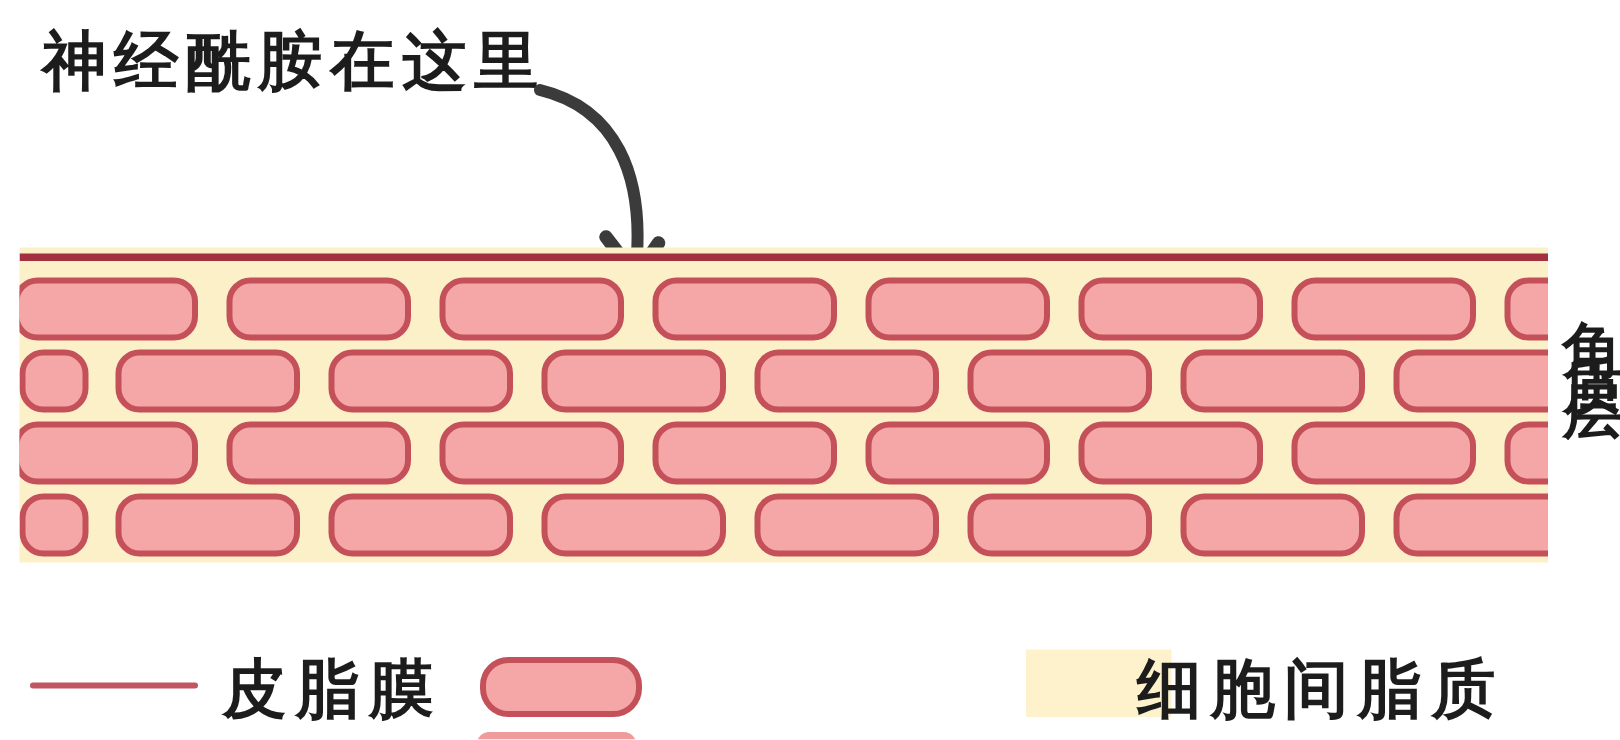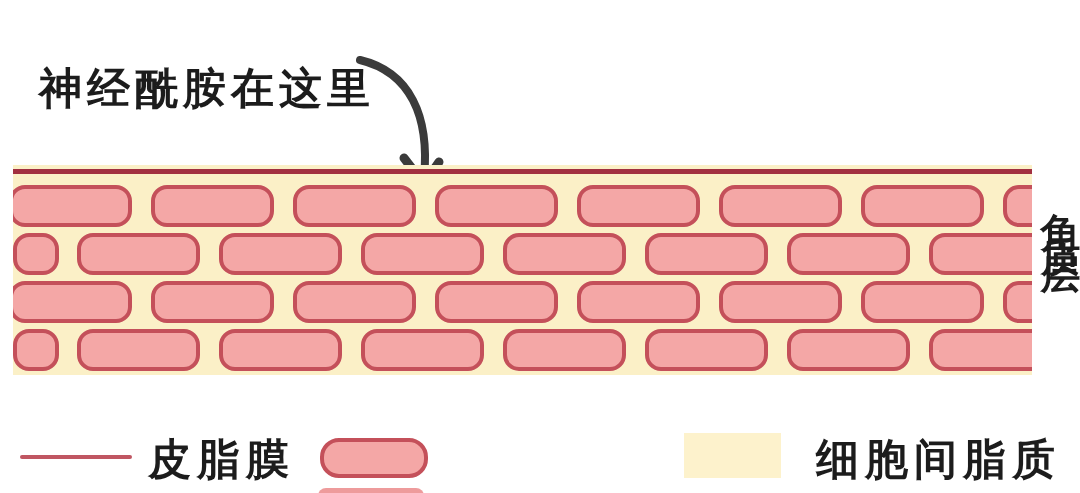--- a/index.html
+++ b/index.html
@@ -16,24 +16,23 @@
   .canvas{
     position:relative;
     width:1080px;height:493px;
     background:#ffffff;
     overflow:hidden;
     font-family:"DejaVu Sans",sans-serif;
     color:var(--text);
   }
   
   .title{
-    position:absolute;left:39px;top:12px;
+    position:absolute;left:28px;top:12px;
     font-size:43px;font-weight:600;letter-spacing:5px;
     white-space:nowrap;
-    margin-top:48px;
   }
   
   .arrow-svg{position:absolute;left:340px;top:50px;width:120px;height:145px;}
   
   .layer{
     position:absolute;left:13px;top:165px;
     width:1019px;height:210px;
     background:var(--lipid-bg);
     overflow:hidden;
   }
@@ -76,21 +75,21 @@
     border:4px solid var(--cell-border);
     border-radius:19px;
   }
   .swatch-lipid{
     position:absolute;left:684px;top:8px;
     width:97px;height:45px;
     background:var(--lipid-swatch);
   }
   .label-sebum{left:148px;}
   .label-cell{left:455px;}
-  .label-lipid{left:816px;}
+  .label-lipid{left:758px;}
   .cutoff-swatch{
     position:absolute;left:318px;top:63px;
     width:106px;height:8px;
     background:#ee9b9c;
     border-radius:10px 10px 0 0;
   }
 </style>
 </head>
 <body>
 

